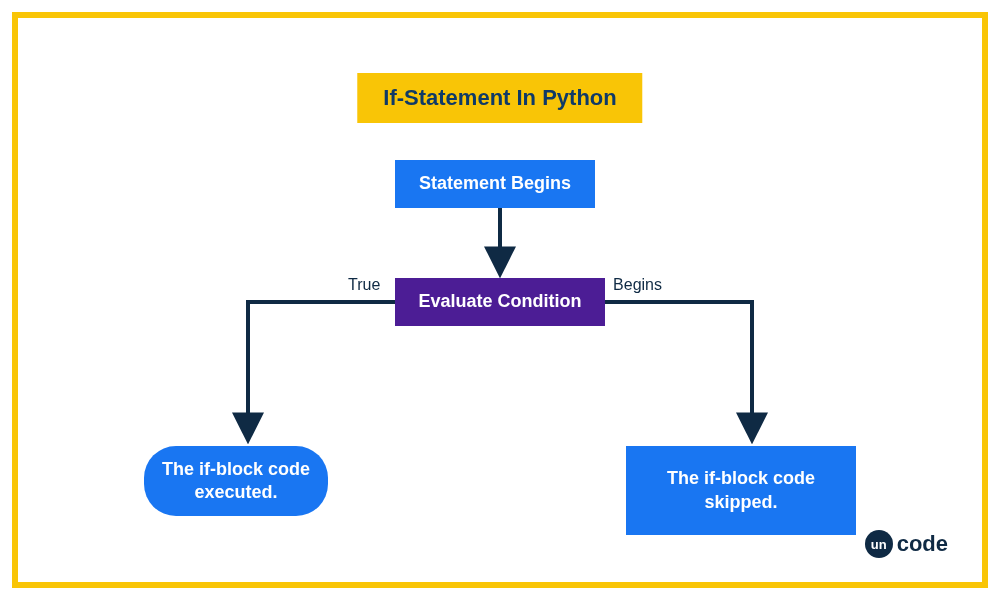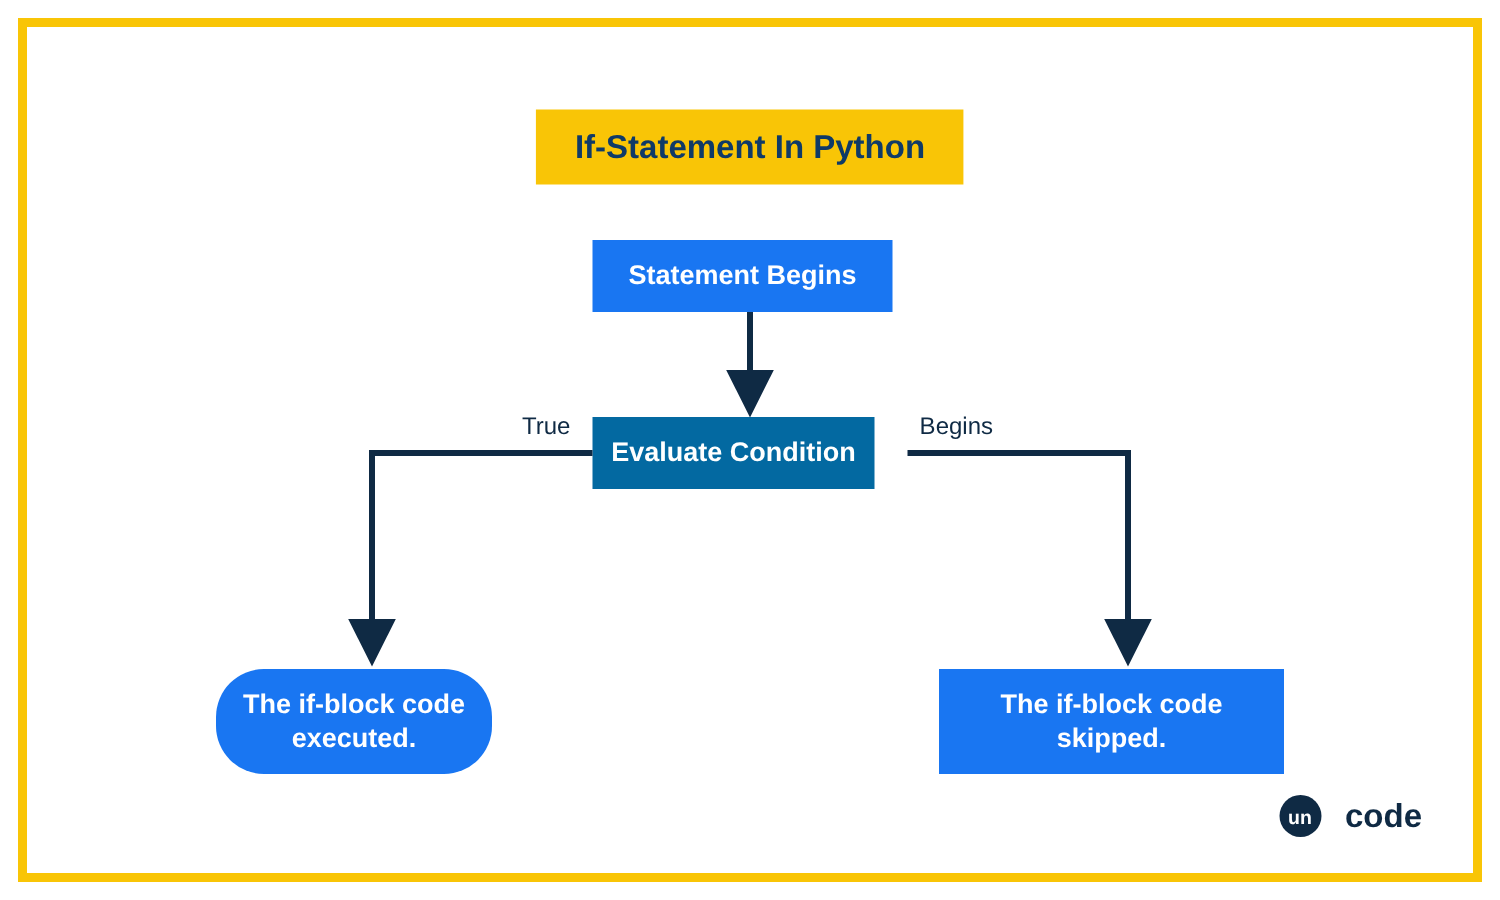--- a/index.html
+++ b/index.html
@@ -47,37 +47,37 @@
   .box-begin {
     top: 142px;
     left: 50%; margin-left: -105px;
     width: 200px; height: 48px;
     background: #1976f2;
     font-size: 18px;
   }
   .box-cond {
     top: 260px;
     left: 50%; margin-left: -105px;
-    width: 188px; height: 48px;
-    background: #0369a1;
+    width: 210px; height: 48px;
+    background: #4c1d95;
     font-size: 18px;
   }
   .box-exec {
     top: 428px;
     left: 126px;
     width: 184px; height: 70px;
     background: #1976f2;
     font-size: 18px;
     padding: 0 10px;
     border-radius: 32px;
   }
   .box-skip {
     top: 428px;
     right: 126px;
-    width: 230px; height: 70px;
+    width: 230px; height: 89px;
     background: #1976f2;
     font-size: 18px;
     padding: 0 10px;
   }
   .label {
     position: absolute;
     color: #0f2a44;
     font-weight: 400;
     font-size: 16px;
   }
@@ -94,21 +94,21 @@
     font-size: 22px;
   }
   .logo .circle {
     width: 28px; height: 28px;
     border-radius: 50%;
     background: #0f2a44;
     color: #fff;
     display: inline-flex;
     align-items: center; justify-content: center;
     font-size: 13px;
-    margin-right: 16px;
+    margin-right: 4px;
   }
   svg.arrows {
     position: absolute;
     top: 0; left: 0;
     width: 100%; height: 100%;
     pointer-events: none;
   }
 </style>
 </head>
 <body>

